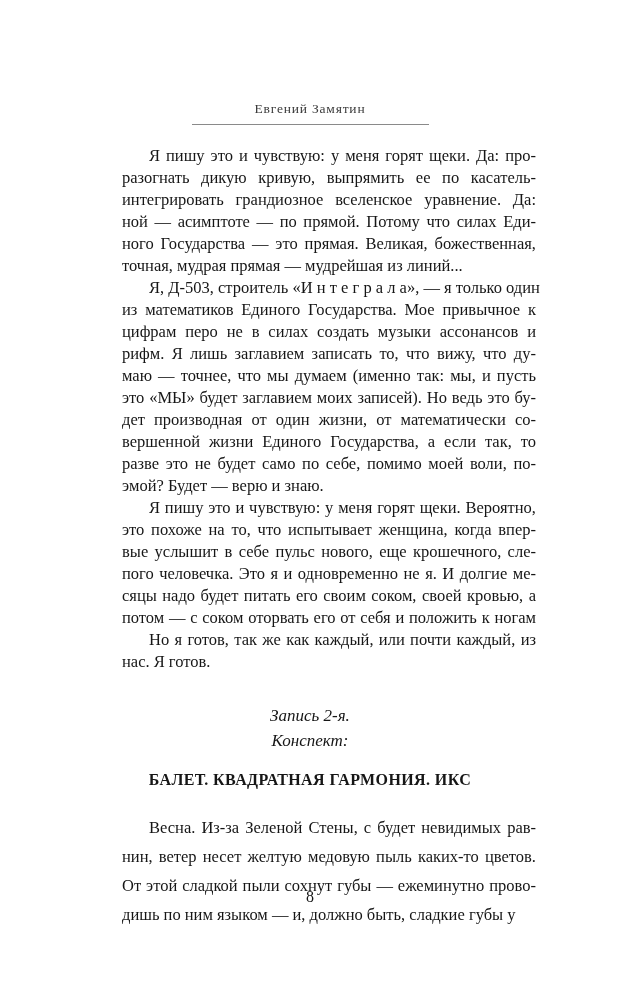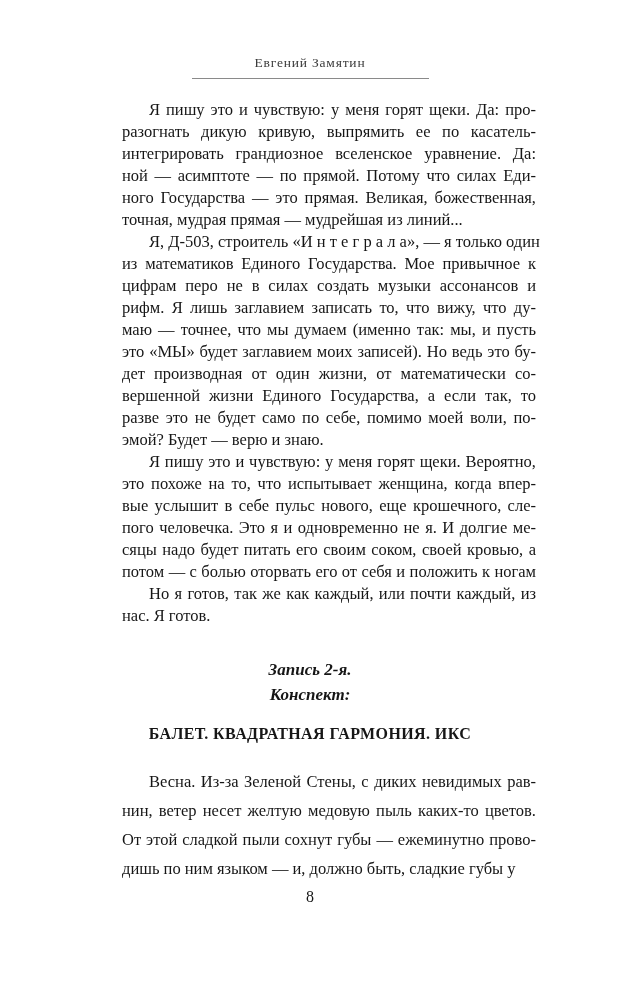--- a/index.html
+++ b/index.html
@@ -9,21 +9,21 @@
     background: #ffffff;
     color: #161616;
     font-family: "Liberation Serif", "DejaVu Serif", serif;
     position: relative;
     overflow: hidden;
   }
   .page {
     box-sizing: border-box;
     width: 620px;
     height: 892px;
-    padding: 55px 84px 0 84px;
+    padding: 101px 84px 0 84px;
   }
   .book-header {
     text-align: center;
   }
   .author-name {
     font-size: 13.5px;
     line-height: 16px;
     letter-spacing: 0.8px;
     color: #3a3a3a;
   }
@@ -48,21 +48,21 @@
     margin-left: 38px;
   }
   .paragraph .line.first { padding-left: 27px; }
   .paragraph .line.last  { text-align-last: left; }
   .paragraph.loose { margin-top: 22px; }
   .paragraph.loose .line { line-height: 29px; }
   .record-heading { margin-top: 30px; }
   .record-heading .line {
     text-align: center;
     text-align-last: center;
-    font-weight: bold;
+    font-weight: normal;
     font-style: italic;
     font-size: 17px;
     line-height: 25px;
   }
   .chapter-title { margin-top: 16px; }
   .chapter-title .line {
     text-align: center;
     text-align-last: center;
     font-weight: bold;
     font-size: 16px;
@@ -108,35 +108,35 @@
         <div class="line">вершенной жизни Единого Государства, а если так, то</div>
         <div class="line">разве это не будет само по себе, помимо моей воли, по-</div>
         <div class="line last">эмой? Будет — верю и знаю.</div>
       </div>
       <div class="block paragraph">
         <div class="line first">Я пишу это и чувствую: у меня горят щеки. Вероятно,</div>
         <div class="line">это похоже на то, что испытывает женщина, когда впер-</div>
         <div class="line">вые услышит в себе пульс нового, еще крошечного, сле-</div>
         <div class="line">пого человечка. Это я и одновременно не я. И долгие ме-</div>
         <div class="line">сяцы надо будет питать его своим соком, своей кровью, а</div>
-        <div class="line">потом — с болью оторвать его от себя и положить к ногам</div>
+        <div class="line">потом — с соком оторвать его от себя и положить к ногам</div>
       </div>
       <div class="block paragraph">
         <div class="line first">Но я готов, так же как каждый, или почти каждый, из</div>
         <div class="line last">нас. Я готов.</div>
       </div>
       <div class="block record-heading">
         <div class="line first">Запись 2-я.</div>
         <div class="line last">Конспект:</div>
       </div>
       <div class="block chapter-title">
         <div class="line first last">БАЛЕТ. КВАДРАТНАЯ ГАРМОНИЯ. ИКС</div>
       </div>
       <div class="block paragraph loose">
-        <div class="line first">Весна. Из-за Зеленой Стены, с диких невидимых рав-</div>
+        <div class="line first">Весна. Из-за Зеленой Стены, с будет невидимых рав-</div>
         <div class="line">нин, ветер несет желтую медовую пыль каких-то цветов.</div>
         <div class="line">От этой сладкой пыли сохнут губы — ежеминутно прово-</div>
         <div class="line last">дишь по ним языком — и, должно быть, сладкие губы у</div>
       </div>
     </div>
 
   <div class="page-number">8</div>
 </div>
 
 </body></html>

